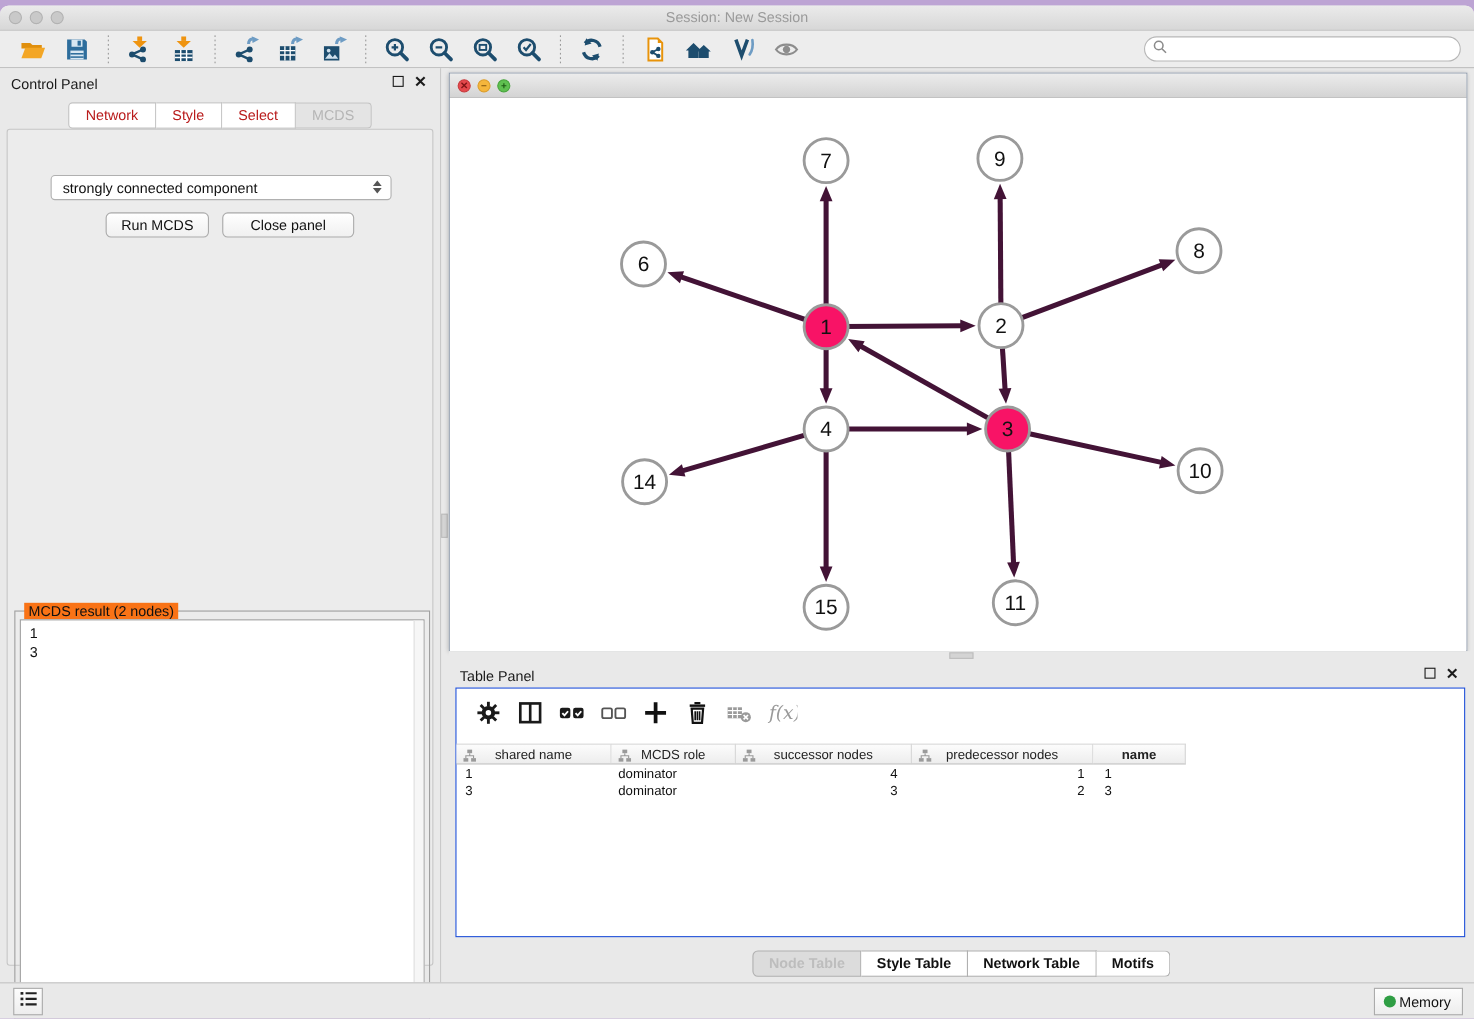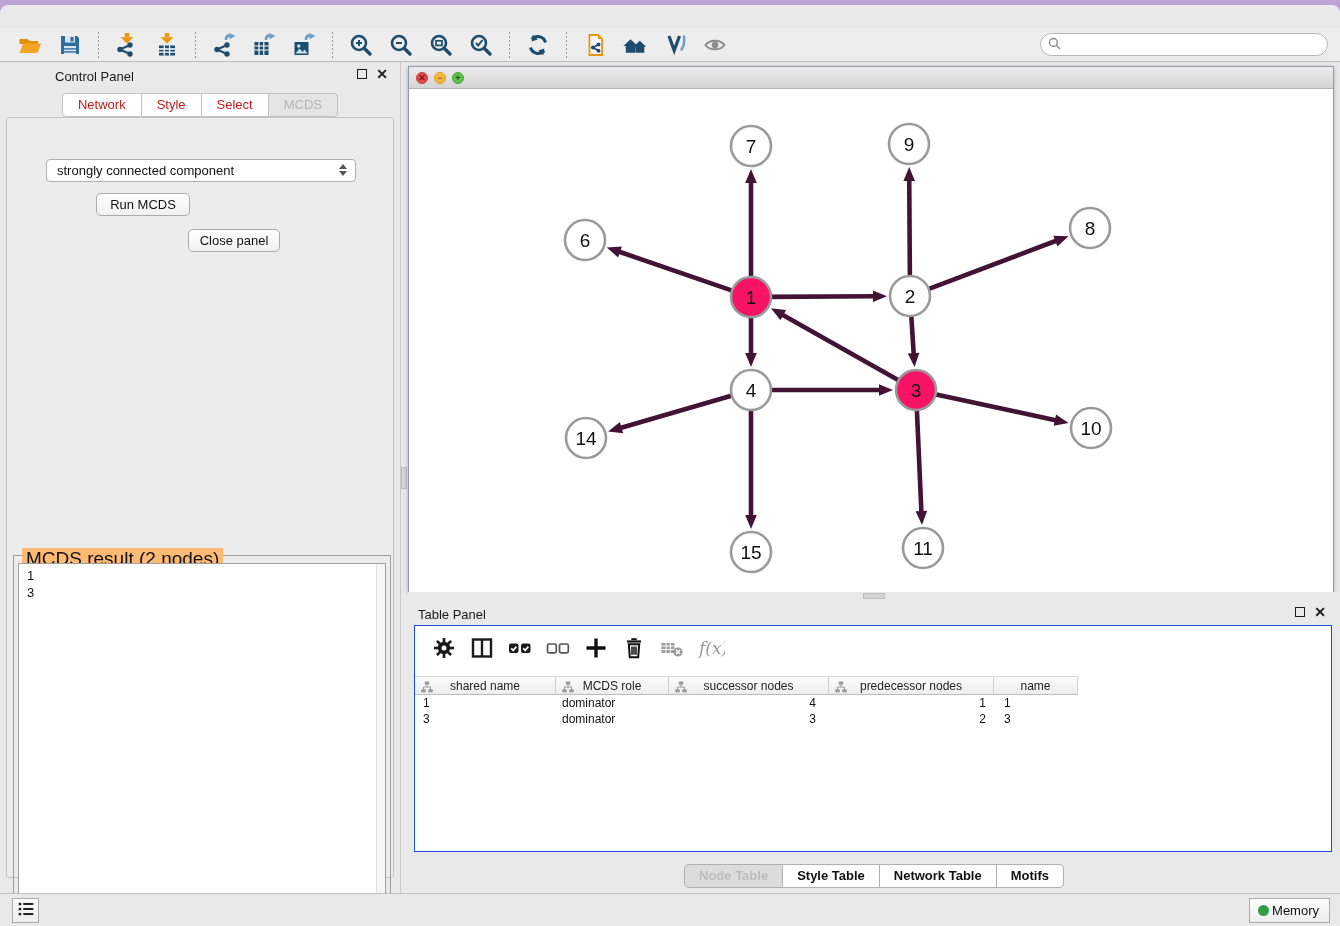--- a/index.html
+++ b/index.html
@@ -24,21 +24,21 @@
   .toolbar { position:absolute; left:0; top:23px; width:100%; height:34px; background:#ededed;
     border-bottom:1px solid #bdbdbd; display:flex; align-items:center; padding-left:10px; }
   .tb-icon { width:30px; height:28px; display:flex; align-items:center; justify-content:center; margin:0 5px; cursor:pointer; }
   .tb-sep { width:1px; height:26px; margin:0 8px; background-image:linear-gradient(#9a9a9a 40%, transparent 40%);
     background-size:1px 4px; }
   .search-wrap { position:absolute; right:12px; top:5px; width:288px; height:23px; background:#fff;
     border:1px solid #b7b7b7; border-radius:12px; display:flex; align-items:center; padding-left:7px; }
   .search-wrap input { border:none; outline:none; flex:1; font-size:12px; background:transparent; height:100%; }
 
   
-  .control-panel { position:absolute; left:0; top:57px; width:400px; height:831px; background:#e9e9e9;padding-left:45px; }
+  .control-panel { position:absolute; left:0; top:57px; width:400px; height:831px; background:#e9e9e9; }
   .panel-header { position:relative; height:28px; }
   .panel-header .ph-title { position:absolute; left:10px; top:7px; font-size:13px; color:#1a1a1a; }
   .ph-icons { position:absolute; right:12px; top:7px; display:flex; gap:9px; align-items:center; }
   .float-box { width:10px; height:10px; border:1.6px solid #1a1a1a; }
   .close-x { font-size:14px; font-weight:bold; color:#1a1a1a; line-height:10px; cursor:pointer; }
 
   .cp-tabs { position:absolute; left:0; top:31px; width:100%; display:flex; justify-content:center; }
   .cp-tab { font-size:13px; padding:3px 15px 4px; background:#fff; border:1px solid #c2c2c2; border-left:none; color:#b91c1c; cursor:pointer; }
   .cp-tab:first-child { border-left:1px solid #c2c2c2; border-radius:4px 0 0 4px; }
   .cp-tab.active { background:#e4e4e4; color:#b5b5b5; border-radius:0 4px 4px 0; }
@@ -48,25 +48,25 @@
   .opt-label { position:absolute; left:0; right:0; top:20px; text-align:center; font-size:13px; color:#111; }
   .dropdown { position:absolute; left:39px; top:41px; width:310px; height:23px; background:#fff;
     border:1px solid #b0b0b0; border-radius:4px; display:flex; align-items:center; padding-left:10px;
     font-size:13px; color:#111; cursor:pointer; }
   .stepper { position:absolute; right:8px; top:4px; display:flex; flex-direction:column; gap:2px; }
   .stepper .up { width:0; height:0; border-left:4px solid transparent; border-right:4px solid transparent; border-bottom:5px solid #555; }
   .stepper .down { width:0; height:0; border-left:4px solid transparent; border-right:4px solid transparent; border-top:5px solid #555; }
   .cp-btn { position:absolute; top:75px; height:23px; background:linear-gradient(#ffffff,#f0f0f0);
     border:1px solid #ababab; border-radius:5px; font-size:13px; color:#111; font-family:"Liberation Sans",sans-serif; cursor:pointer; }
   #run-btn { left:89px; width:94px; }
-  #close-btn { left:181px; width:92px;margin-top:36px; }
+  #close-btn { left:195px; width:120px; }
 
   .result-group { position:absolute; left:6px; top:437px; width:378px; height:372px;
     border:1px solid #9f9f9f; }
-  .result-title { position:absolute; left:8px; top:-8px; background:#fdba74; padding:0 4px; font-size:19px; color:#111; }
+  .result-title { position:absolute; left:8px; top:-8px; background:#f97316; padding:0 4px; font-size:13px; color:#111; }
   .result-area { position:absolute; left:4px; top:7px; right:4px; bottom:4px; background:#fff;
     border:1px solid #9f9f9f; font-size:13px; color:#111; padding:3px 0 0 8px; line-height:17px; overflow:hidden; }
   .result-scroll { position:absolute; right:0; top:0; width:9px; height:100%; background:#f6f6f6; border-left:1px solid #e0e0e0; }
 
   
   .v-splitter { position:absolute; left:400px; top:57px; width:8px; height:836px; background:#e9e9e9; border-left:1px solid #c9c9c9; }
   .v-splitter .grip { position:absolute; left:0px; top:405px; width:6px; height:22px; background:#d4d4d4; border:1px solid #bdbdbd; }
   .h-splitter { position:absolute; left:408px; top:587px; width:932px; height:8px; background:#e9e9e9; }
   .h-splitter .grip { position:absolute; left:455px; top:1px; width:22px; height:6px; background:#d4d4d4; border:1px solid #bdbdbd; }
 
@@ -111,20 +111,28 @@
     border:1px solid #ababab; display:flex; align-items:center; gap:3px; font-size:13px; color:#111; cursor:pointer;text-align:center; }
   .mem-dot { width:11px; height:11px; border-radius:50%; background:#2f9e44; }
 </style>
 </head>
 <body>
 
 <div id="app">
   <div class="top-strip"></div>
   <div class="main-window">
 
+    <div class="titlebar">
+      <div class="tl-group">
+        <span class="tl"></span>
+        <span class="tl"></span>
+        <span class="tl"></span>
+      </div>
+      <div class="title">Session: New Session</div>
+    </div>
 
     <div class="toolbar">
       <div id="toolbar-icons" style="display:flex;align-items:center;">
           <div class="tb-icon">
             <svg width="24" height="24" viewBox="0 0 24 24">
               <path d="M1.5 6h8l2 2h8.5v3H1.5z" fill="#e08f0d"></path>
               <path d="M1.5 20l3.5-9.5h18L19.5 20z" fill="#f3a625"></path>
             </svg>
           </div>
           <div class="tb-icon">
@@ -520,21 +528,21 @@
                 <span class="th-icon"><svg width="12" height="12" viewBox="0 0 12 12">
                     <g fill="#9a9a9a">
                       <rect x="3.8" y="0.5" width="4.4" height="3.2"></rect>
                       <rect x="0.3" y="8.2" width="4.4" height="3.2"></rect>
                       <rect x="7.3" y="8.2" width="4.4" height="3.2"></rect>
                     </g>
                     <path d="M6 3.7 v2.3 M2.5 8.2 V6 h7 v2.2" stroke="#9a9a9a" fill="none"></path>
                   </svg></span>
                 <span>predecessor nodes</span>
               </div>
-              <div class="th-cell" style="width: 84px;">
+              <div class="th-cell" style="width: 84px; font-weight: bold;">
                 <span>name</span>
               </div>
             </div>
           <div id="tp-rows">
               <div class="tp-row">
                 <div class="td-cell" style="width: 141px; text-align: left; padding-left: 8px;">1</div>
                 <div class="td-cell" style="width: 113px; text-align: left; padding-left: 6px;">dominator</div>
                 <div class="td-cell" style="width: 160px; text-align: right; padding-right: 13px;">4</div>
                 <div class="td-cell" style="width: 165px; text-align: right; padding-right: 8px;">1</div>
                 <div class="td-cell" style="width: 84px; text-align: left; padding-left: 10px;">1</div>

